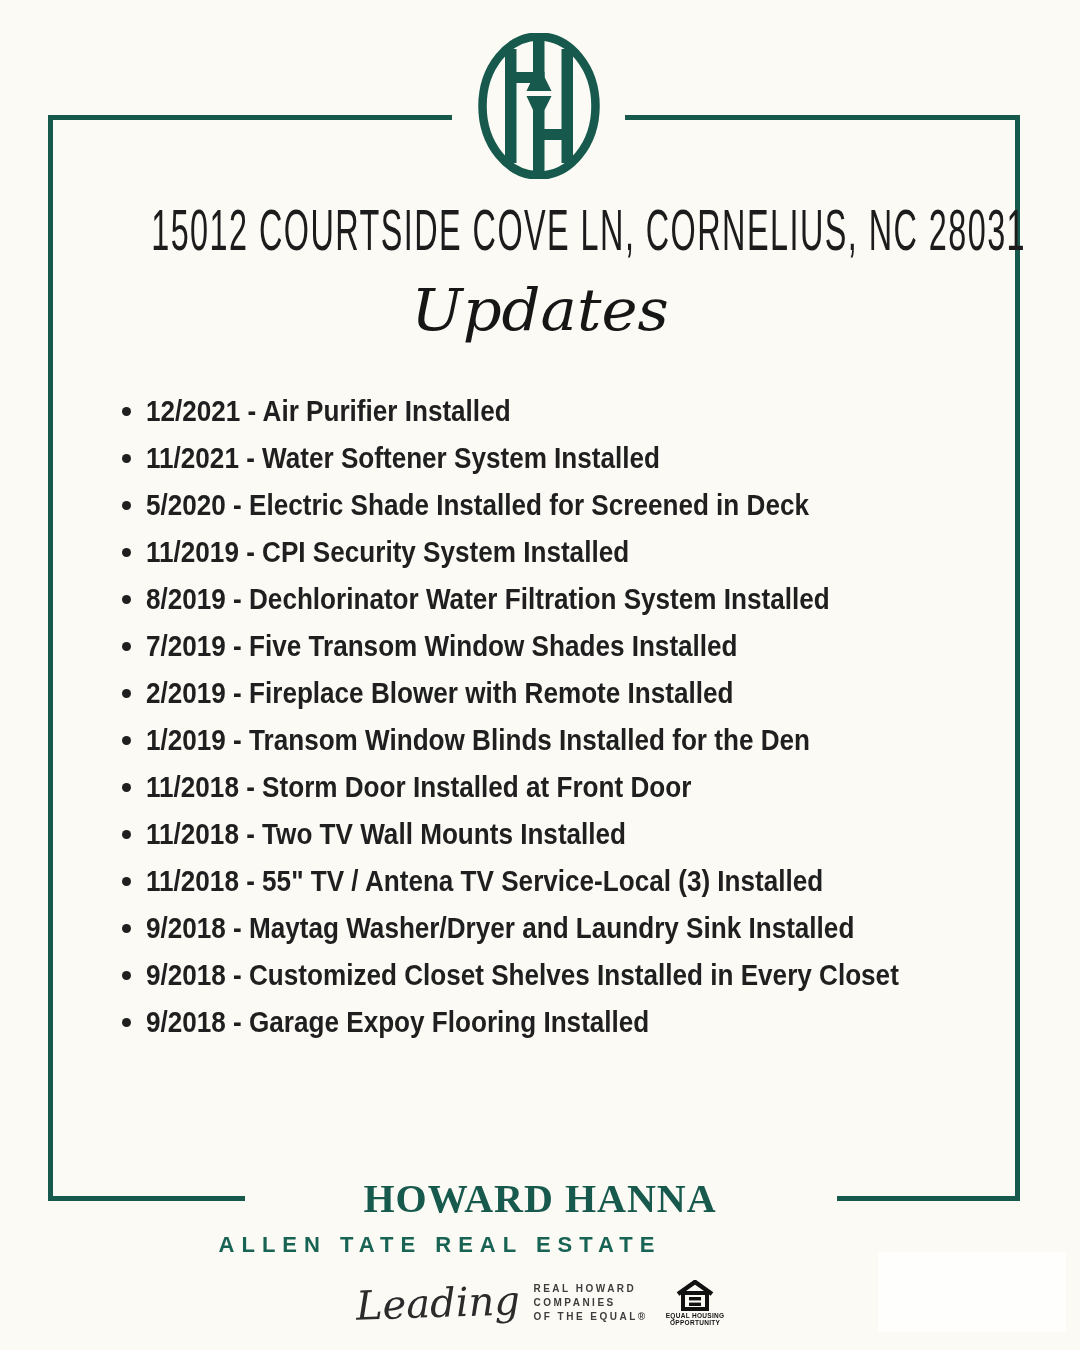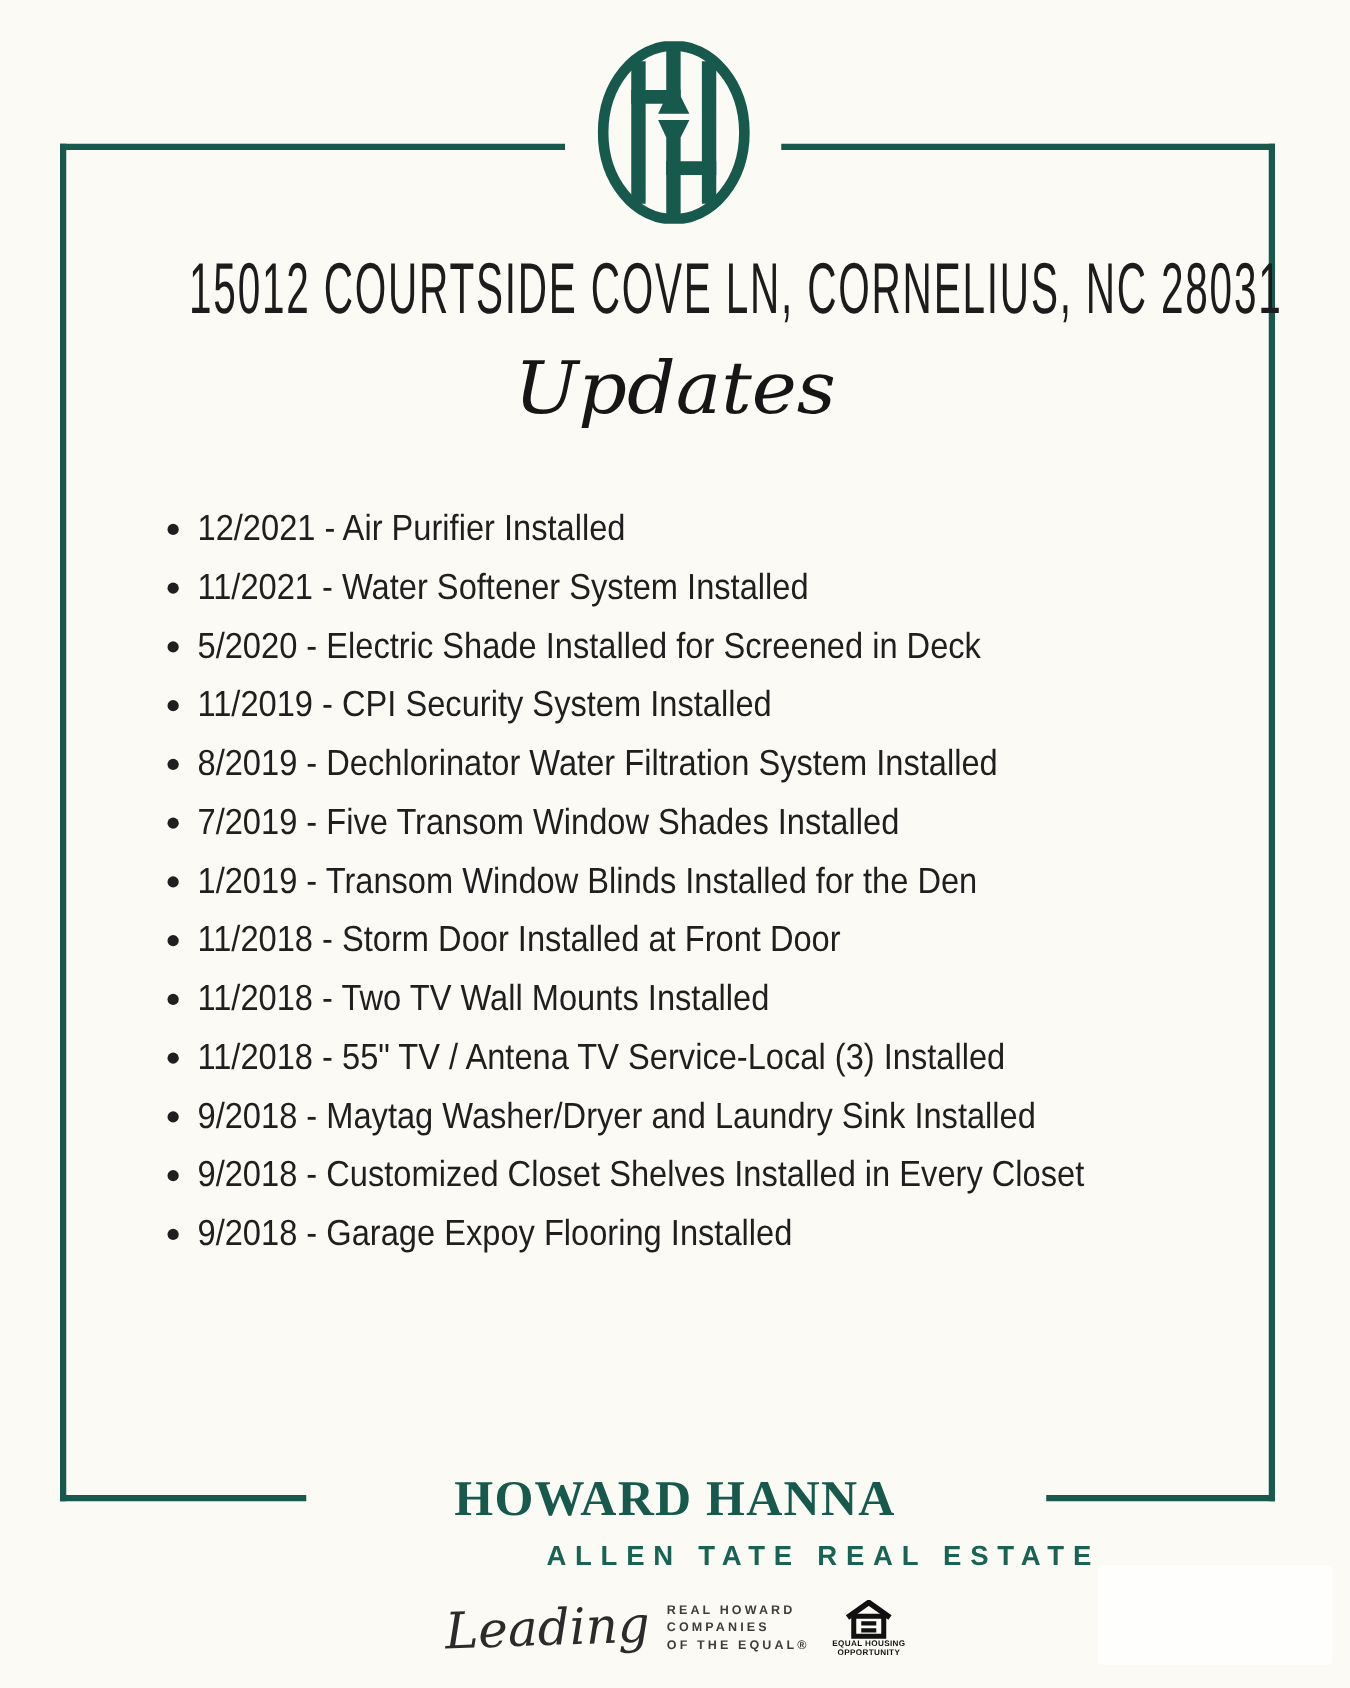--- a/index.html
+++ b/index.html
@@ -24,37 +24,37 @@
     line-height:70px;
   }
   .updates-title{
     position:absolute;top:270px;left:0;width:1080px;height:80px;
     text-align:center;
     font-family:"DejaVu Serif",serif;font-style:italic;font-weight:500;
     font-size:58px;color:#161616;line-height:80px;
     transform:scaleX(1.05);
   }
 
-  .list{position:absolute;top:386px;left:112px;width:910px;list-style:none;margin:14px;padding:0;}
+  .list{position:absolute;top:386px;left:112px;width:910px;list-style:none;margin:2px;padding:0;font-weight:bold;}
   .item{height:47px;display:flex;align-items:center;}
   .bullet{width:9px;height:9px;border-radius:50%;background:#1f1f1f;margin:0 15px 0 8px;flex:none;}
   .item-text{
     font-size:29px;color:#1f1f1f;white-space:nowrap;
     transform:scaleX(0.9);transform-origin:left center;
   }
 
   .brand{
     position:absolute;top:1168px;left:0;width:1080px;height:62px;
     text-align:center;line-height:62px;
     font-family:"Liberation Serif",serif;font-weight:bold;font-size:40px;
     color:#175a4d;letter-spacing:1px;
   }
   .subbrand{
     position:absolute;top:1232px;left:0;width:880px;
-    text-align:right;font-size:22px;font-weight:bold;
+    text-align:center;font-size:22px;font-weight:bold;
     letter-spacing:7px;color:#186353;
   }
 
   .logos-row{
     position:absolute;top:1268px;left:0;width:1080px;height:70px;
     display:flex;justify-content:center;align-items:center;gap:14px;
   }
   .leading-script{
     font-family:"DejaVu Serif",serif;font-style:italic;font-size:40px;
     color:#2b2b2b;transform:rotate(-2deg);
@@ -119,20 +119,24 @@
   <li class="item">
       <span class="bullet"></span>
       <span class="item-text">8/2019 - Dechlorinator Water Filtration System Installed</span>
     </li>
   <li class="item">
       <span class="bullet"></span>
       <span class="item-text">7/2019 - Five Transom Window Shades Installed</span>
     </li>
   <li class="item">
       <span class="bullet"></span>
+      <span class="item-text">2/2019 - Fireplace Blower with Remote Installed</span>
+    </li>
+  <li class="item">
+      <span class="bullet"></span>
       <span class="item-text">1/2019 - Transom Window Blinds Installed for the Den</span>
     </li>
   <li class="item">
       <span class="bullet"></span>
       <span class="item-text">11/2018 - Storm Door Installed at Front Door</span>
     </li>
   <li class="item">
       <span class="bullet"></span>
       <span class="item-text">11/2018 - Two TV Wall Mounts Installed</span>
     </li>

